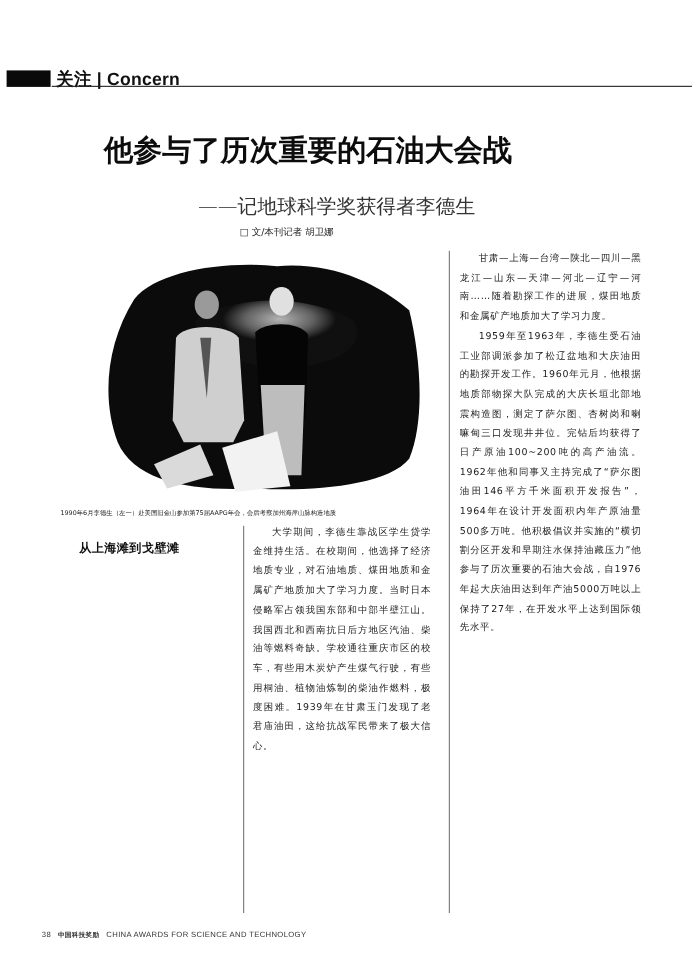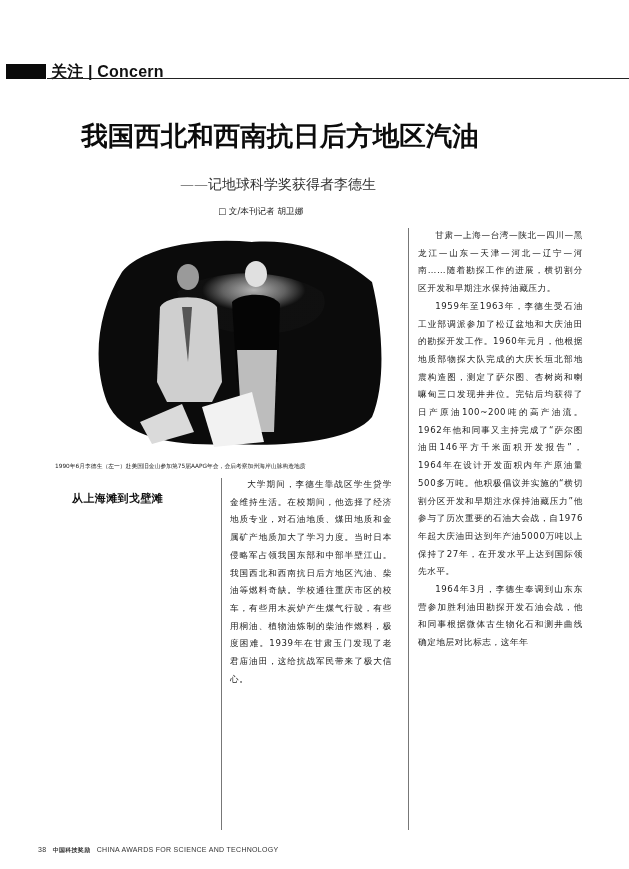--- a/index.html
+++ b/index.html
@@ -16,21 +16,21 @@
   }
   .header-rule {
     position: absolute; left: 47px; top: 78px; width: 582px; height: 1px; background: #222;
   }
   .title {
     position: absolute; left: 60px; top: 118px; width: 440px; text-align: center;
     font-family: "DejaVu Serif", serif; font-weight: bold; font-size: 26.5px; letter-spacing: 0px; color: #0c0c0c;
     white-space: nowrap;
   }
   .subtitle {
-    position: absolute; left: 180px; top: 176px; width: 180px; font-size: 14px; color: #333;
+    position: absolute; left: 180px; top: 176px; width: 180px; font-size: 18px; color: #333;
     white-space: nowrap; font-weight: 300;
   }
   .byline {
     position: absolute; left: 218px; top: 206px; font-size: 8.6px; color: #222; white-space: nowrap;
   }
   .photo {
     position: absolute; left: 82px; top: 232px; width: 305px; height: 220px;
   }
   .caption {
     position: absolute; left: 55px; top: 462px; font-size: 5.8px; color: #222; white-space: nowrap;
@@ -55,21 +55,21 @@
   }
   .footer .cn { font-family: "DejaVu Serif", serif; font-weight: bold; font-size: 6px; margin: 0 4px; }
 </style>
 </head>
 <body>
 
 <div class="header-bar"></div>
 <div class="header-label">关注 | Concern</div>
 <div class="header-rule"></div>
 
-<h1 class="title" style="margin:0;">我国西北和西南抗日后方地区汽油</h1>
+<h1 class="title" style="margin:0;">他参与了历次重要的石油大会战</h1>
 <div class="subtitle">——记地球科学奖获得者李德生</div>
 <div class="byline">□ 文/本刊记者  胡卫娜</div>
 
 <div class="photo" title="李德生（左一）在美国旧金山参加第75届AAPG年会后考察加州海岸山脉构造地质">
   <svg width="305" height="220" viewBox="0 0 305 220" xmlns="http://www.w3.org/2000/svg">
     <defs>
       <radialGradient id="glow" cx="0.52" cy="0.28" r="0.35">
         <stop offset="0" stop-color="#ddd"></stop>
         <stop offset="0.6" stop-color="#777"></stop>
         <stop offset="1" stop-color="#111"></stop>
@@ -95,22 +95,21 @@
 
 <div class="vline" style="left:221px; top:478px; height:352px;"></div>
 
 <div class="col col2">
   <p>大学期间，李德生靠战区学生贷学金维持生活。在校期间，他选择了经济地质专业，对石油地质、煤田地质和金属矿产地质加大了学习力度。当时日本侵略军占领我国东部和中部半壁江山。我国西北和西南抗日后方地区汽油、柴油等燃料奇缺。学校通往重庆市区的校车，有些用木炭炉产生煤气行驶，有些用桐油、植物油炼制的柴油作燃料，极度困难。1939年在甘肃玉门发现了老君庙油田，这给抗战军民带来了极大信心。</p>
 </div>
 
 <div class="vline" style="left:408px; top:228px; height:602px;"></div>
 
 <div class="col col3">
-  <p>甘肃—上海—台湾—陕北—四川—黑龙江—山东—天津—河北—辽宁—河南……随着勘探工作的进展，横切割分区开发和早期注水保持油藏压力。</p>
+  <p>甘肃—上海—台湾—陕北—四川—黑龙江—山东—天津—河北—辽宁—河南……随着勘探工作的进展，煤田地质和金属矿产地质加大了学习力度。</p>
   <p>1959年至1963年，李德生受石油工业部调派参加了松辽盆地和大庆油田的勘探开发工作。1960年元月，他根据地质部物探大队完成的大庆长垣北部地震构造图，测定了萨尔图、杏树岗和喇嘛甸三口发现井井位。完钻后均获得了日产原油100~200吨的高产油流。1962年他和同事又主持完成了“萨尔图油田146平方千米面积开发报告”，1964年在设计开发面积内年产原油量500多万吨。他积极倡议并实施的“横切割分区开发和早期注水保持油藏压力”他参与了历次重要的石油大会战，自1976年起大庆油田达到年产油5000万吨以上保持了27年，在开发水平上达到国际领先水平。</p>
-  <p>1964年3月，李德生奉调到山东东营参加胜利油田勘探开发石油会战，他和同事根据微体古生物化石和测井曲线确定地层对比标志，这年年</p>
 </div>
 
 <div class="footer">
   <span>38</span>
   <span class="cn">中国科技奖励</span>
   <span>CHINA AWARDS FOR SCIENCE AND TECHNOLOGY</span>
 </div>
 
 </body></html>

